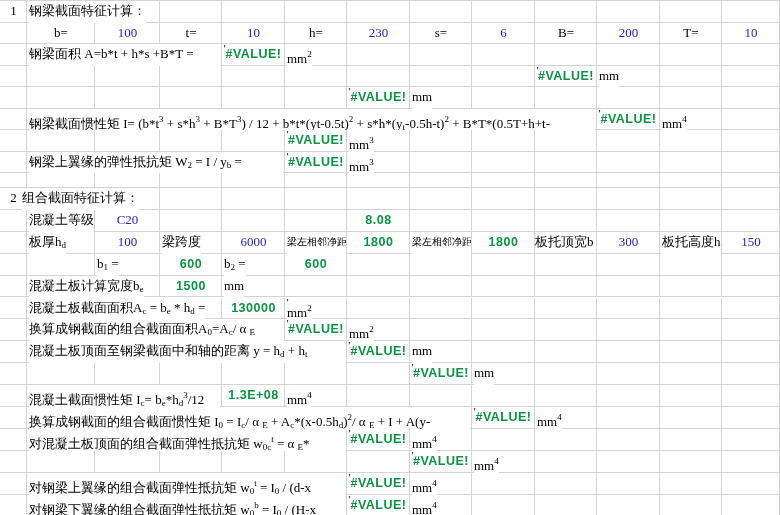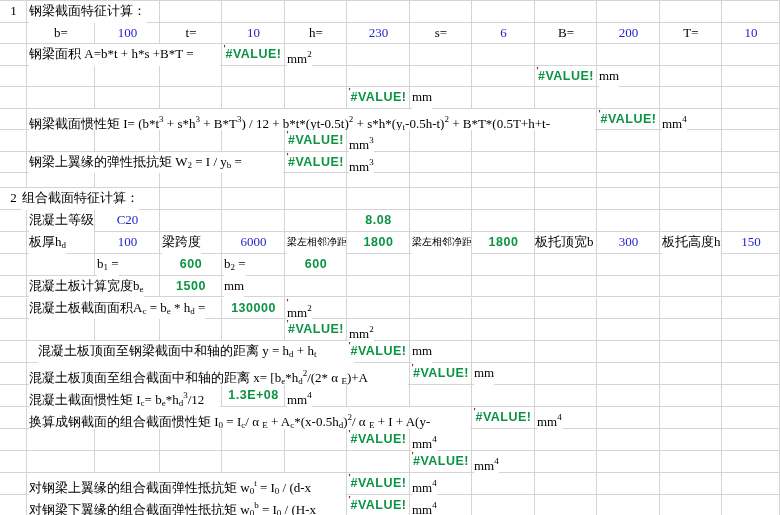--- a/index.html
+++ b/index.html
@@ -331,58 +331,58 @@
       <div class="cell" style="left: 160px; width: 62px;"></div>
       <div class="cell" style="left: 222px; width: 63px;"></div>
       <div class="cell" style="left: 285px; width: 62px;"></div>
       <div class="cell" style="left: 347px; width: 63px;"></div>
       <div class="cell" style="left: 410px; width: 62px;"></div>
       <div class="cell" style="left: 472px; width: 63px;"></div>
       <div class="cell" style="left: 535px; width: 62px;"></div>
       <div class="cell" style="left: 597px; width: 63px;"></div>
       <div class="cell" style="left: 660px; width: 62px;"></div>
       <div class="cell" style="left: 722px; width: 58px;"></div>
+      <span class="item label a-left bgwhite clip" style="line-height: 20.9px; left: 29px; width: 254px;"><span>换算成钢截面的组合截面面积A</span><span class="sub">0</span><span>=A</span><span class="sub">c</span><span>/ α </span><span class="sub">E</span></span>
       <span class="cmark" style="left: 286px;">'</span>
       <span class="item result a-center" style="line-height: 20.9px; left: 285px; width: 62px;"><span>#VALUE!</span></span>
       <span class="item label a-left bgwhite" style="line-height: 20.9px; left: 349px;"><span>mm</span><span class="sup">2</span></span>
     </div>
     <div class="sheet-row" style="top: 340.3px; height: 21.9px;">
       <div class="cell" style="left: 0px; width: 27px;"></div>
       <div class="cell" style="left: 27px; width: 68px;"></div>
       <div class="cell" style="left: 95px; width: 65px;"></div>
       <div class="cell" style="left: 160px; width: 62px;"></div>
       <div class="cell" style="left: 222px; width: 63px;"></div>
       <div class="cell" style="left: 285px; width: 62px;"></div>
       <div class="cell" style="left: 347px; width: 63px;"></div>
       <div class="cell" style="left: 410px; width: 62px;"></div>
       <div class="cell" style="left: 472px; width: 63px;"></div>
       <div class="cell" style="left: 535px; width: 62px;"></div>
       <div class="cell" style="left: 597px; width: 63px;"></div>
       <div class="cell" style="left: 660px; width: 62px;"></div>
       <div class="cell" style="left: 722px; width: 58px;"></div>
-      <span class="item label a-left bgwhite clip" style="line-height: 20.9px; left: 38px; width: 316px;"><span>混凝土板顶面至钢梁截面中和轴的距离 y = h</span><span class="sub">d</span><span> + h</span><span class="sub">t</span></span>
+      <span class="item label a-left bgwhite clip" style="line-height: 20.9px; left: 29px; width: 316px;"><span>混凝土板顶面至钢梁截面中和轴的距离 y = h</span><span class="sub">d</span><span> + h</span><span class="sub">t</span></span>
       <span class="cmark" style="left: 348px;">'</span>
       <span class="item result a-center" style="line-height: 20.9px; left: 347px; width: 63px;"><span>#VALUE!</span></span>
       <span class="item label a-left bgwhite" style="line-height: 20.9px; left: 412px;"><span>mm</span></span>
     </div>
     <div class="sheet-row" style="top: 362.2px; height: 21.9px;">
       <div class="cell" style="left: 0px; width: 27px;"></div>
       <div class="cell" style="left: 27px; width: 68px;"></div>
       <div class="cell" style="left: 95px; width: 65px;"></div>
       <div class="cell" style="left: 160px; width: 62px;"></div>
       <div class="cell" style="left: 222px; width: 63px;"></div>
       <div class="cell" style="left: 285px; width: 62px;"></div>
       <div class="cell" style="left: 347px; width: 63px;"></div>
       <div class="cell" style="left: 410px; width: 62px;"></div>
       <div class="cell" style="left: 472px; width: 63px;"></div>
       <div class="cell" style="left: 535px; width: 62px;"></div>
       <div class="cell" style="left: 597px; width: 63px;"></div>
       <div class="cell" style="left: 660px; width: 62px;"></div>
       <div class="cell" style="left: 722px; width: 58px;"></div>
-      <span class="item label a-left bgwhite clip" style="line-height: 20.9px; left: 29px; width: 379px;"><span>混凝土板顶面至组合截面中和轴的距离 x= [b</span><span class="sub">e</span><span>*h</span><span class="sub">d</span><span class="sup">2</span><span>/(2* α </span><span class="sub">E</span><span>)+A</span></span>
       <span class="cmark" style="left: 411px;">'</span>
       <span class="item result a-center" style="line-height: 20.9px; left: 410px; width: 62px;"><span>#VALUE!</span></span>
       <span class="item label a-left bgwhite" style="line-height: 20.9px; left: 474px;"><span>mm</span></span>
     </div>
     <div class="sheet-row" style="top: 384.1px; height: 21.9px;">
       <div class="cell" style="left: 0px; width: 27px;"></div>
       <div class="cell" style="left: 27px; width: 68px;"></div>
       <div class="cell" style="left: 95px; width: 65px;"></div>
       <div class="cell" style="left: 160px; width: 62px;"></div>
       <div class="cell" style="left: 222px; width: 63px;"></div>
@@ -424,20 +424,21 @@
       <div class="cell" style="left: 160px; width: 62px;"></div>
       <div class="cell" style="left: 222px; width: 63px;"></div>
       <div class="cell" style="left: 285px; width: 62px;"></div>
       <div class="cell" style="left: 347px; width: 63px;"></div>
       <div class="cell" style="left: 410px; width: 62px;"></div>
       <div class="cell" style="left: 472px; width: 63px;"></div>
       <div class="cell" style="left: 535px; width: 62px;"></div>
       <div class="cell" style="left: 597px; width: 63px;"></div>
       <div class="cell" style="left: 660px; width: 62px;"></div>
       <div class="cell" style="left: 722px; width: 58px;"></div>
+      <span class="item label a-left bgwhite clip" style="line-height: 20.9px; left: 29px; width: 316px;"><span>对混凝土板顶面的组合截面弹性抵抗矩 w</span><span class="sub">0c</span><span class="sup">t</span><span> = α </span><span class="sub">E</span><span>*</span></span>
       <span class="cmark" style="left: 348px;">'</span>
       <span class="item result a-center" style="line-height: 20.9px; left: 347px; width: 63px;"><span>#VALUE!</span></span>
       <span class="item label a-left bgwhite" style="line-height: 20.9px; left: 412px;"><span>mm</span><span class="sup">4</span></span>
     </div>
     <div class="sheet-row" style="top: 449.8px; height: 21.9px;">
       <div class="cell" style="left: 0px; width: 27px;"></div>
       <div class="cell" style="left: 27px; width: 68px;"></div>
       <div class="cell" style="left: 95px; width: 65px;"></div>
       <div class="cell" style="left: 160px; width: 62px;"></div>
       <div class="cell" style="left: 222px; width: 63px;"></div>

